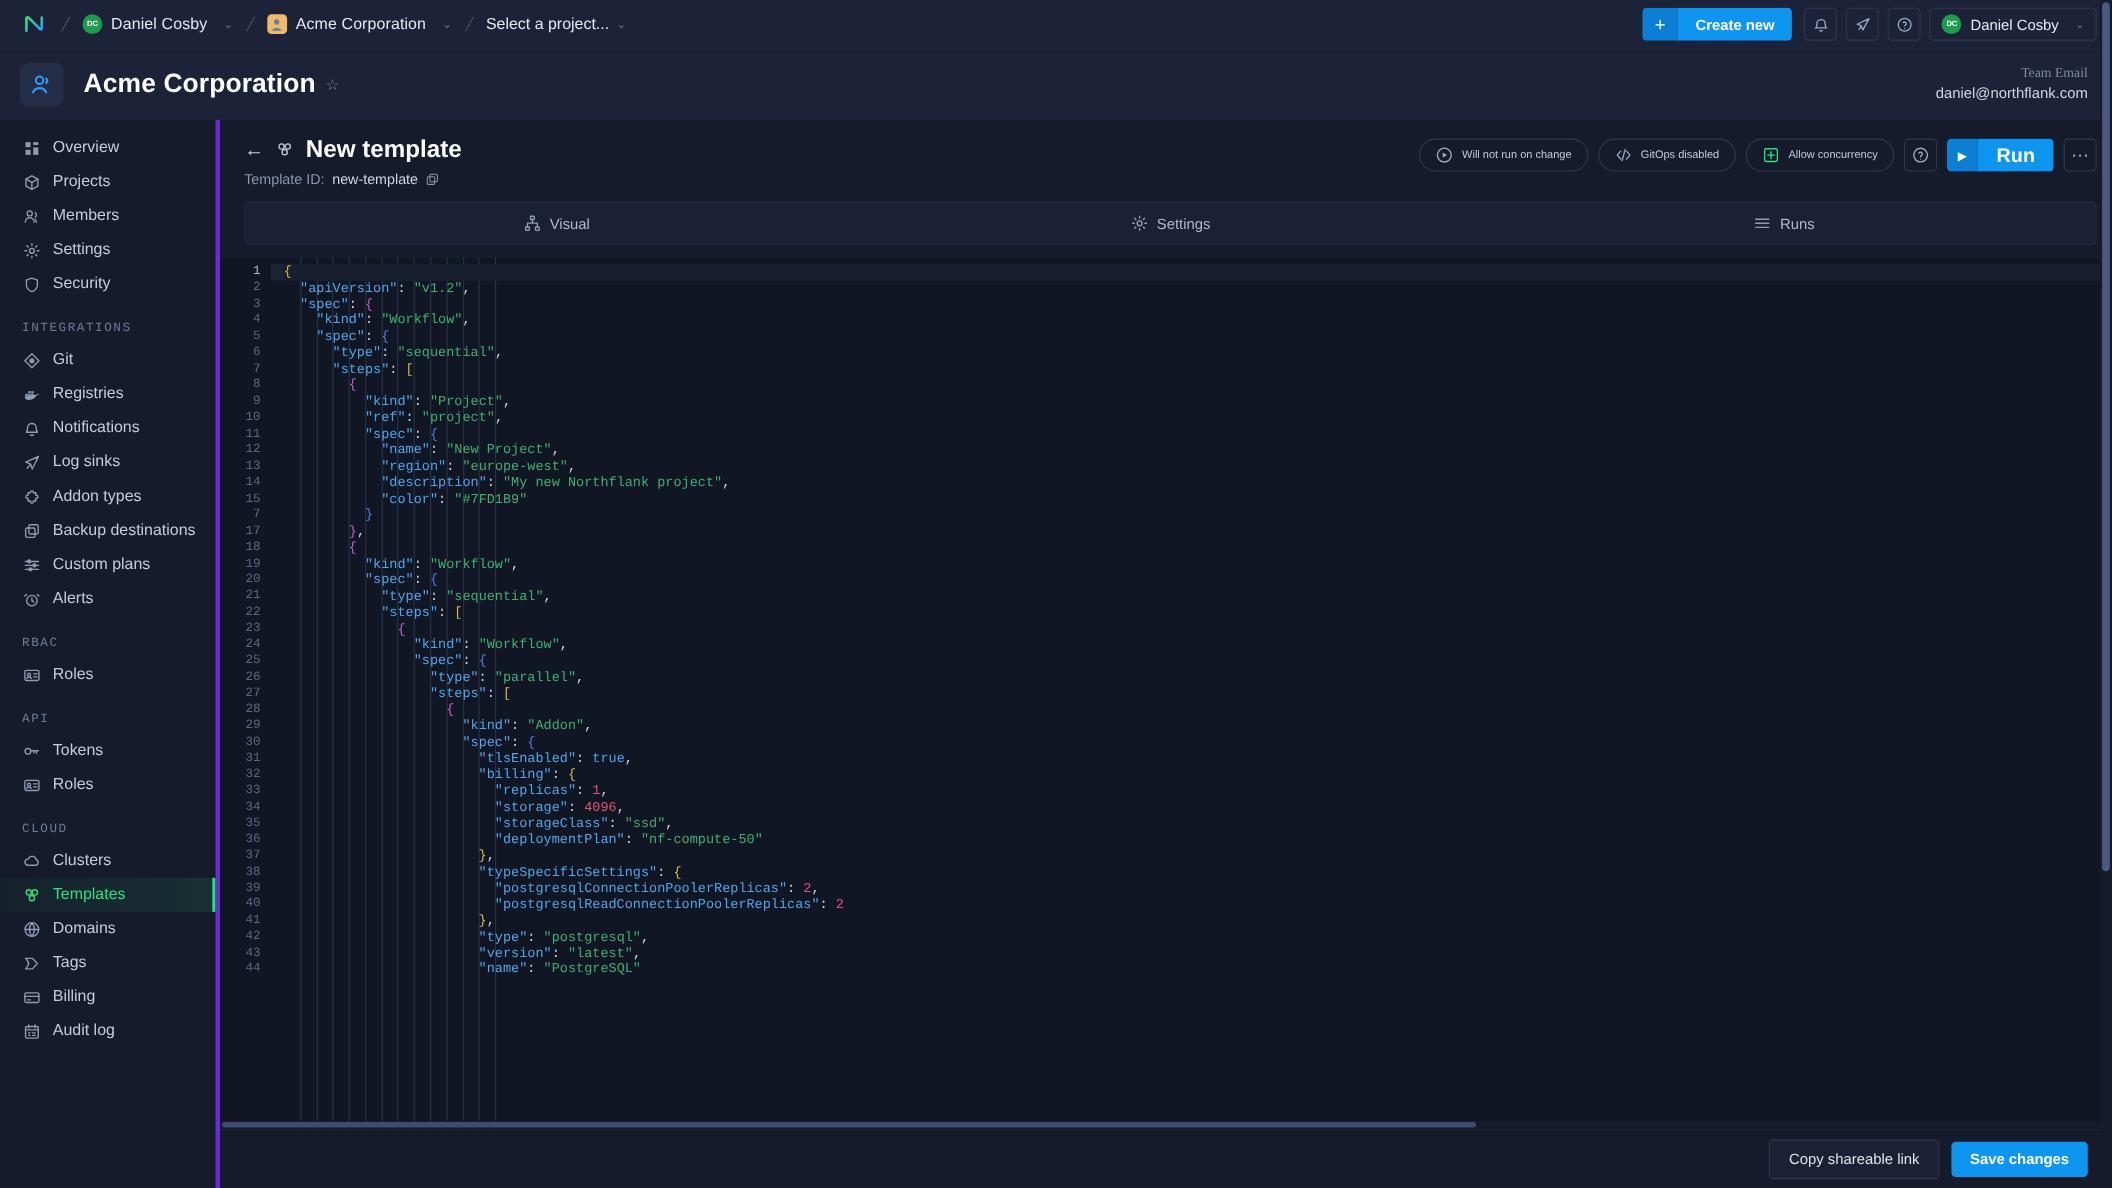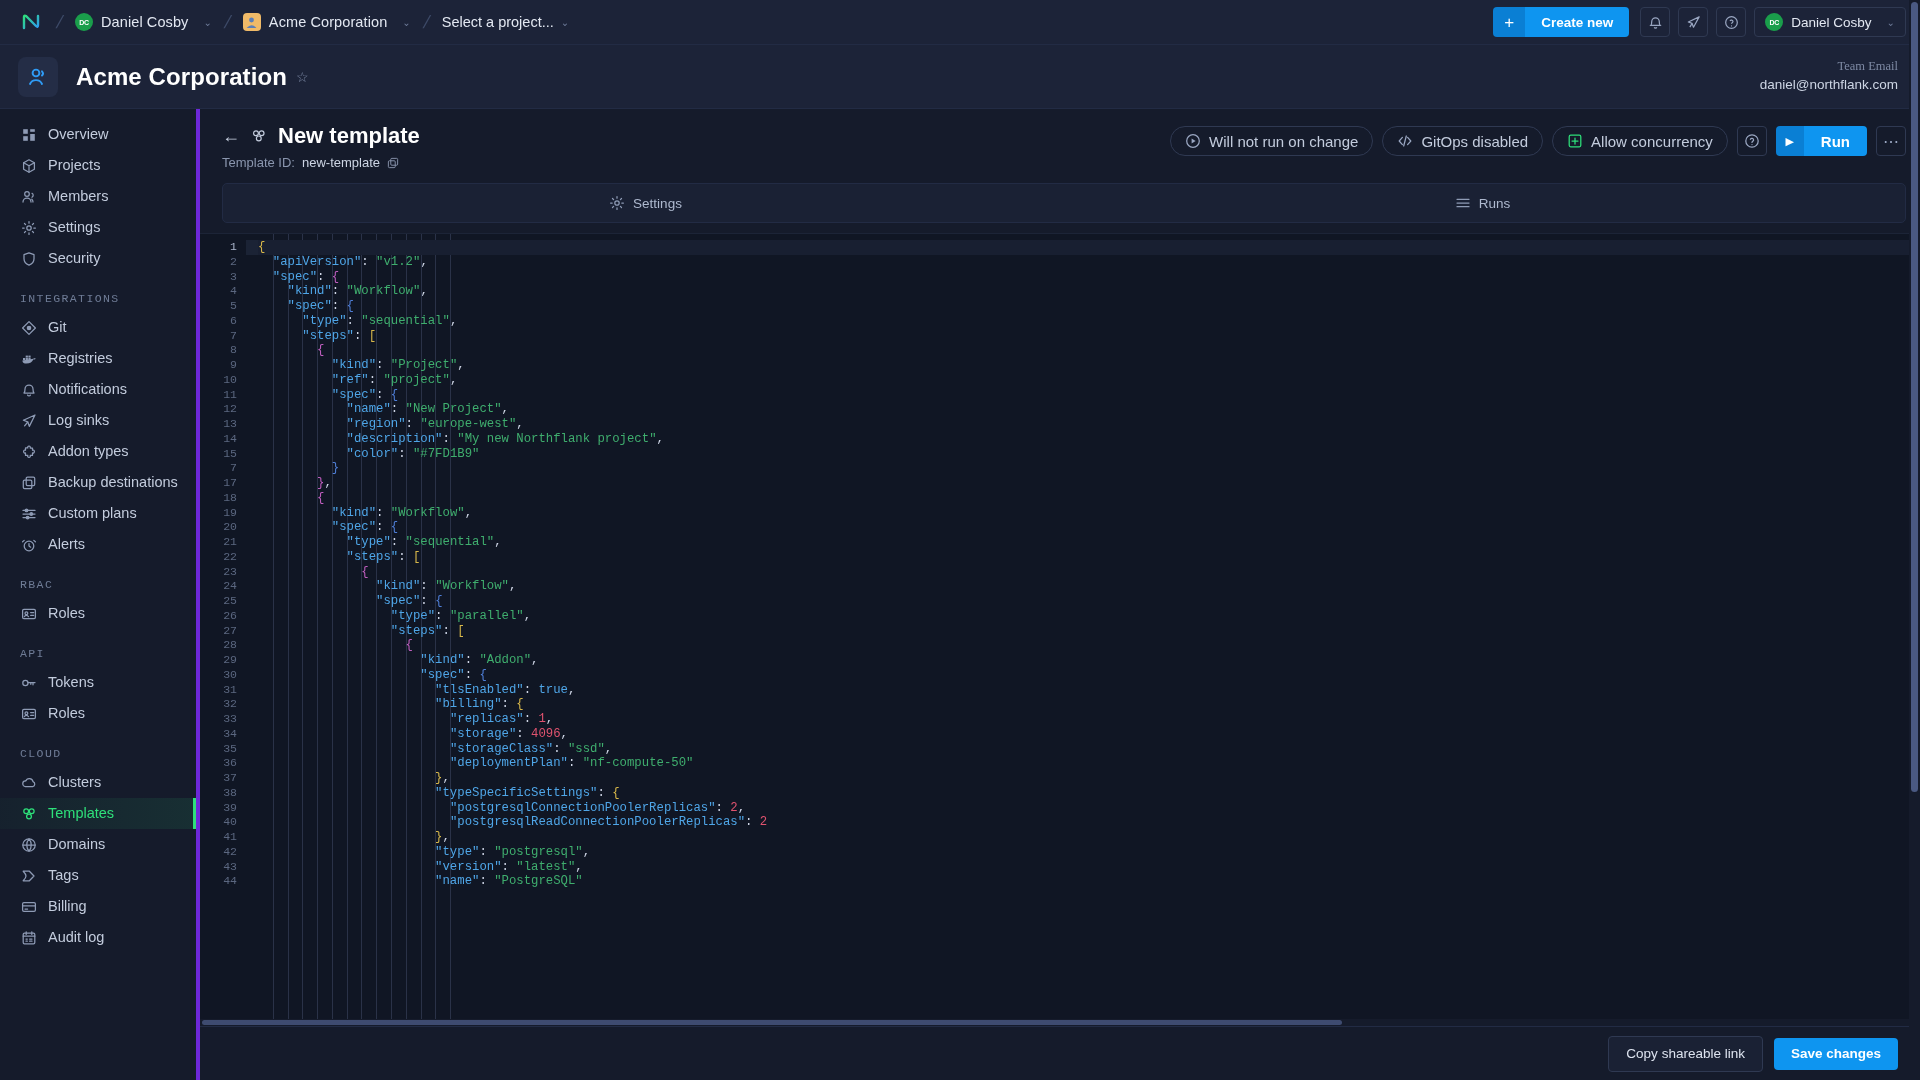--- a/index.html
+++ b/index.html
@@ -125,38 +125,38 @@
   .tpl-head-left { flex: 1; min-width: 0; }
   .tpl-title-row { display: flex; align-items: center; gap: 11px; }
   .back-arrow { color: #c3ccdd; font-size: 18px; line-height: 1; }
   .tpl-title { color: #fff; font-size: 22px; font-weight: 600; }
   .tpl-id { color: #8a96ae; font-size: 13px; margin: 6px 0 0 0px; display: flex; align-items: center; gap: 7px; }
 
   .tpl-actions { display: flex; align-items: center; gap: 9px; padding-top: 3px; }
   .pill {
     height: 30px; border: 1px solid #2f3952; border-radius: 15px;
     display: flex; align-items: center; gap: 8px; padding: 0 14px;
-    color: #c3ccdd; font-size: 15px; white-space: nowrap;
+    color: #c3ccdd; font-size: 10px; white-space: nowrap;
   }
   .pill .pic { display: flex; align-items: center; color: #9aa7c2; }
   .pill .pic.green { color: #2ee07a; }
   .sq-btn {
     width: 30px; height: 30px; border: 1px solid #2f3952; border-radius: 4px;
     display: flex; align-items: center; justify-content: center; color: #9aa7c2;
   }
   .run-btn {
     display: flex; align-items: stretch; height: 30px;
     border-radius: 4px; overflow: hidden;
   }
   .run-btn .tri {
     background: #0a7fd4; width: 28px; display: flex; align-items: center;
     justify-content: center; color: #fff; font-size: 11px;
   }
   .run-btn .rl {
-    background: #0e95f0; color: #fff; font-size: 15px; font-weight: 600;
+    background: #0e95f0; color: #fff; font-size: 18px; font-weight: 600;
     display: flex; align-items: center; padding: 0 17px;
   }
 
   
   .tabs {
     display: flex; margin: 13px 14px 0 22px;
     background: #1a2134; border-radius: 5px; padding: 4px;
     border: 1px solid #222b44;
   }
   .tab {
@@ -626,20 +626,31 @@
           </div>
           <div class="run-btn">
             <span class="tri">▶</span>
             <span class="rl">Run</span>
           </div>
           <div class="sq-btn">⋯</div>
         </div>
     </div>
 
     <div class="tabs" id="tabs">
+        <div class="tab">
+          <span class="tic">
+            <svg width="16" height="16" viewBox="0 0 16 16" fill="none" stroke="currentColor" stroke-width="1.25" stroke-linecap="round" stroke-linejoin="round">
+              <rect x="6.3" y="1.6" width="3.4" height="3" rx=".5"></rect>
+              <rect x="1.8" y="11.4" width="3.4" height="3" rx=".5"></rect>
+              <rect x="10.8" y="11.4" width="3.4" height="3" rx=".5"></rect>
+              <path d="M8 4.6v3.2M3.5 11.4V7.8h9v3.6"></path>
+            </svg>
+          </span>
+          <span>Visual</span>
+        </div>
         <div class="tab">
           <span class="tic">
             <svg width="16" height="16" viewBox="0 0 16 16" fill="none" stroke="currentColor" stroke-width="1.25" stroke-linecap="round" stroke-linejoin="round">
               <circle cx="8" cy="8" r="2.2"></circle>
               <path d="M8 1.6v1.6M8 12.8v1.6M1.6 8h1.6M12.8 8h1.6M3.5 3.5l1.1 1.1M11.4 11.4l1.1 1.1M12.5 3.5l-1.1 1.1M4.6 11.4l-1.1 1.1"></path>
             </svg>
           </span>
           <span>Settings</span>
         </div>
         <div class="tab">

